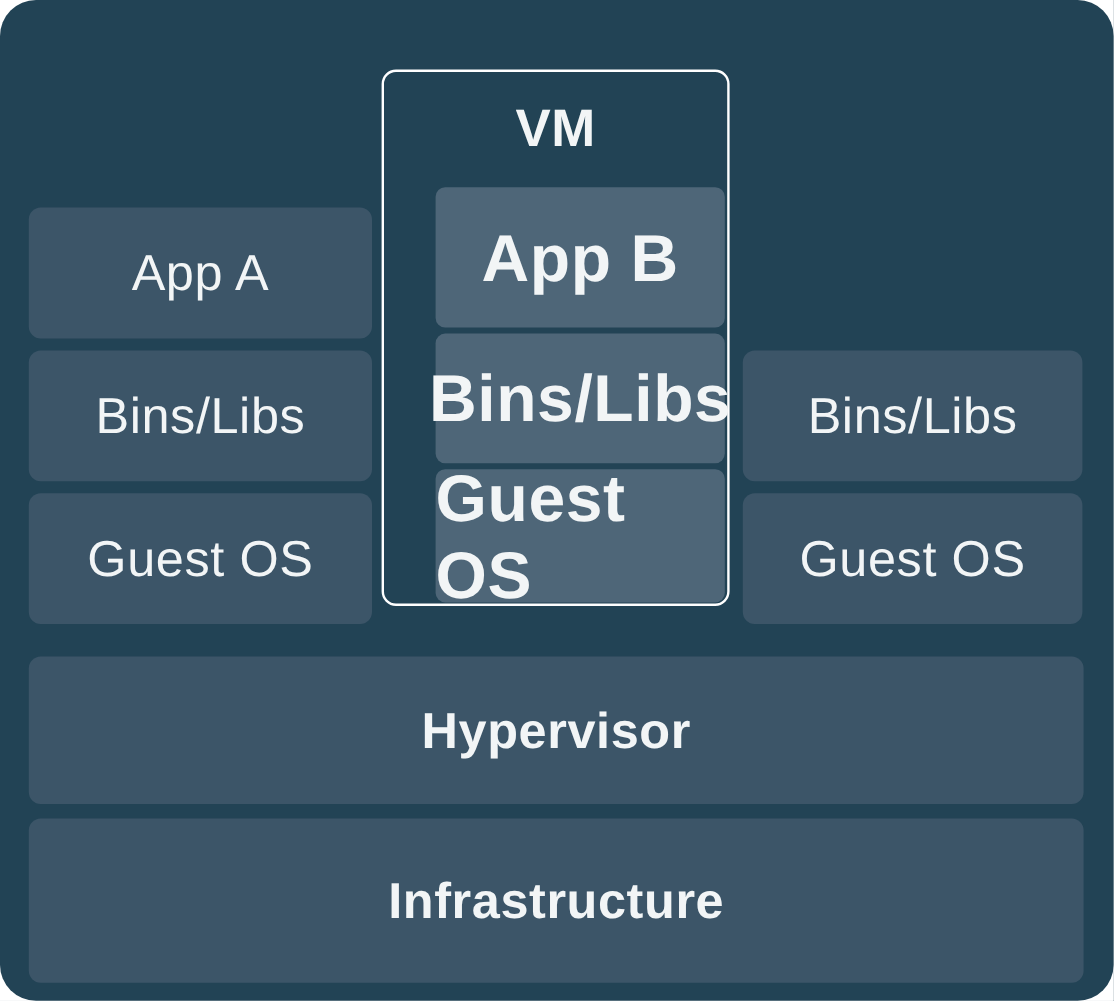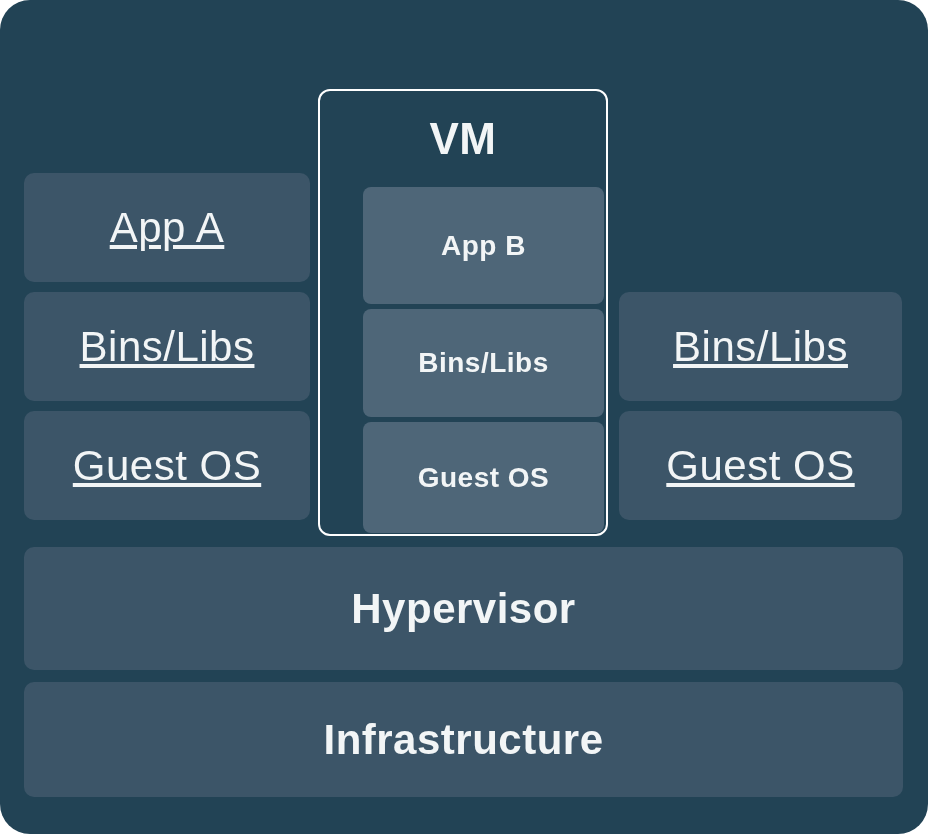--- a/index.html
+++ b/index.html
@@ -22,34 +22,33 @@
     position: absolute;
     background: var(--cell-fill, #3c5568);
     border-radius: 10px;
     display: flex;
     align-items: center;
     justify-content: center;
     color: var(--text, #f2f5f6);
     font-size: 42px;
     font-weight: 400;
     letter-spacing: 0.5px;
-    text-decoration: underline;
   }
   
   .col-a { left: 24px; width: 286px; }
   
   .col-c { left: 619px; width: 283px; }
   .row-0 { top: 173px; height: 109px; }
   .row-1 { top: 292px; height: 109px; }
   .row-2 { top: 411px; height: 109px; }
 
   
   .vm-box {
     position: absolute;
-    left: 318px; top: 89px;
+    left: 318px; top: 58px;
     width: 290px; height: 447px;
     box-sizing: border-box;
     border: 2.5px solid var(--vm-border, #ffffff);
     border-radius: 12px;
     background: transparent;
   }
   .vm-title {
     position: absolute;
     left: 0; top: 0;
     width: 100%; height: 96px;
@@ -63,21 +62,21 @@
   }
   .vm-cell {
     position: absolute;
     left: 2px; right: 2px;
     background: var(--highlight-cell-fill, #4e6678);
     border-radius: 8px;
     display: flex;
     align-items: center;
     justify-content: center;
     color: var(--text, #f2f5f6);
-    font-size: 28px;
+    font-size: 55px;
     font-weight: 700;
     letter-spacing: 0.5px;
     margin-left: 41px;
   }
   .vm-cell-0 { top: 96px;  height: 117px; }
   .vm-cell-1 { top: 218px; height: 108px; }
   .vm-cell-2 { top: 331px; height: 111px; }
 
   
   .bar {
@@ -88,21 +87,21 @@
     border-radius: 10px;
     display: flex;
     align-items: center;
     justify-content: center;
     color: var(--text, #f2f5f6);
     font-size: 42px;
     font-weight: 700;
     letter-spacing: 0.5px;
   }
   .bar-hypervisor     { top: 547px; height: 123px; }
-  .bar-infrastructure { top: 682px; height: 115px; }
+  .bar-infrastructure { top: 682px; height: 137px; }
 </style>
 </head>
 <body>
 
 <div class="canvas">
 
   <div class="vm-box">
     <div class="vm-title">VM</div>
     <div class="vm-cell vm-cell-0">App B</div>
     <div class="vm-cell vm-cell-1">Bins/Libs</div>

